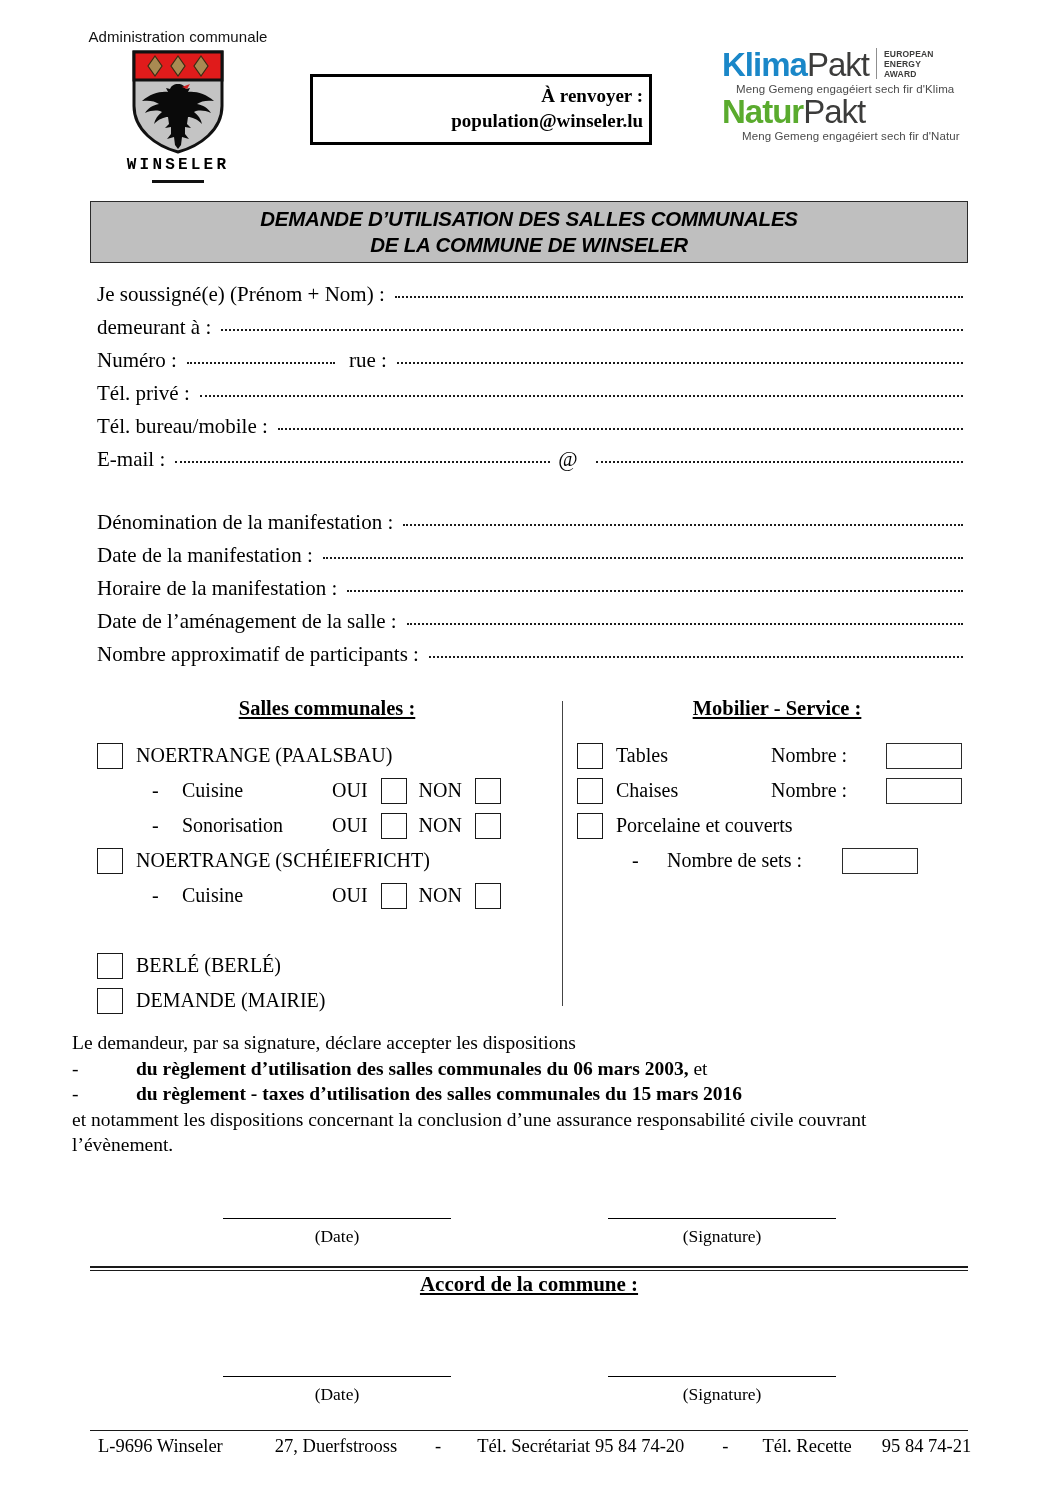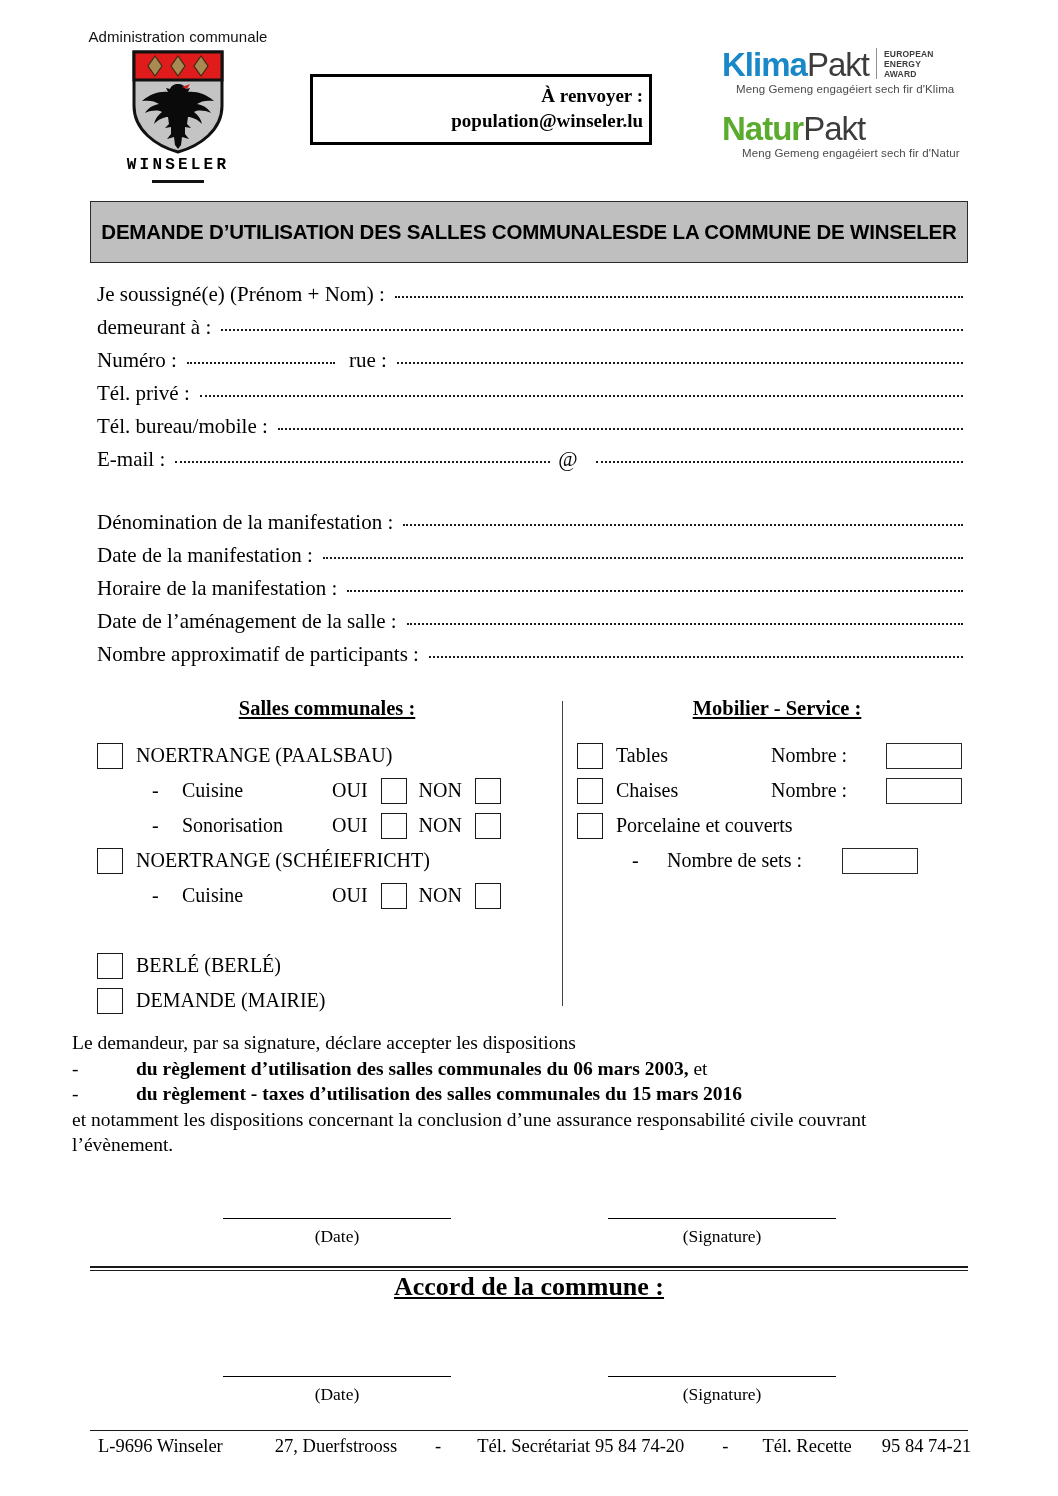--- a/index.html
+++ b/index.html
@@ -109,21 +109,20 @@
   .klima-sub {
     font-family: "Liberation Sans", sans-serif;
     font-size: 11.5px;
     color: #4b4b4b;
     margin-top: 2px;
     margin-left: 14px;
     letter-spacing: .1px;
     white-space: nowrap;
   }
   .natur {
-    margin-top: 17px;
   }
   .natur-word {
     font-family: "Liberation Sans", sans-serif;
     font-weight: bold;
     font-size: 33px;
     line-height: 33px;
     letter-spacing: -1px;
   }
   .n-green { color: #5aab2e; }
   .natur-sub {
@@ -138,23 +137,24 @@
 
   
   .title-bar {
     position: absolute;
     left: 90px; top: 201px;
     width: 878px; height: 62px;
     box-sizing: border-box;
     background: #bfbfbf;
     border: 1.5px solid #2b2b2b;
     display: flex;
-    flex-direction: row;
+    flex-direction: column;
     align-items: center;
     justify-content: center;
+    font-style: italic;
   }
   .title-bar div {
     font-family: "Liberation Sans", sans-serif;
     font-weight: bold;
     font-size: 20.5px;
     line-height: 26px;
     letter-spacing: -.2px;
     color: #000;
   }
 
@@ -334,21 +334,21 @@
     border-top: 2px solid #1a1a1a;
     border-bottom: 1.6px solid #1a1a1a;
     box-sizing: border-box;
   }
   .accord {
     position: absolute;
     left: 90px; top: 1272px;
     width: 878px;
     text-align: center;
     font-weight: bold;
-    font-size: 26px;
+    font-size: 21px;
     text-decoration: underline;
   }
 
   
   .footer-rule {
     position: absolute;
     left: 90px; top: 1430px;
     width: 878px;
     border-top: 1.6px solid #1a1a1a;
     height: 0;

